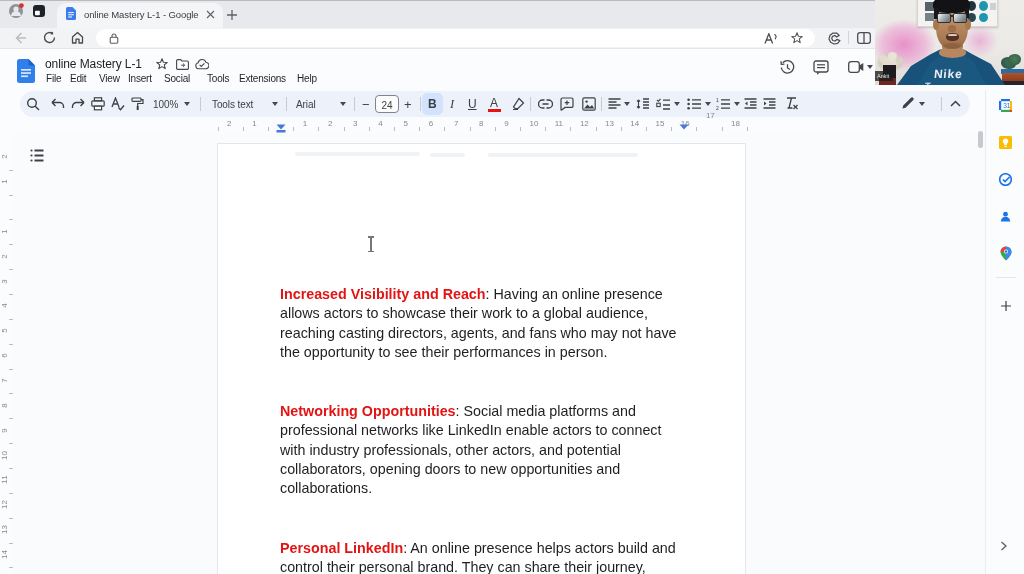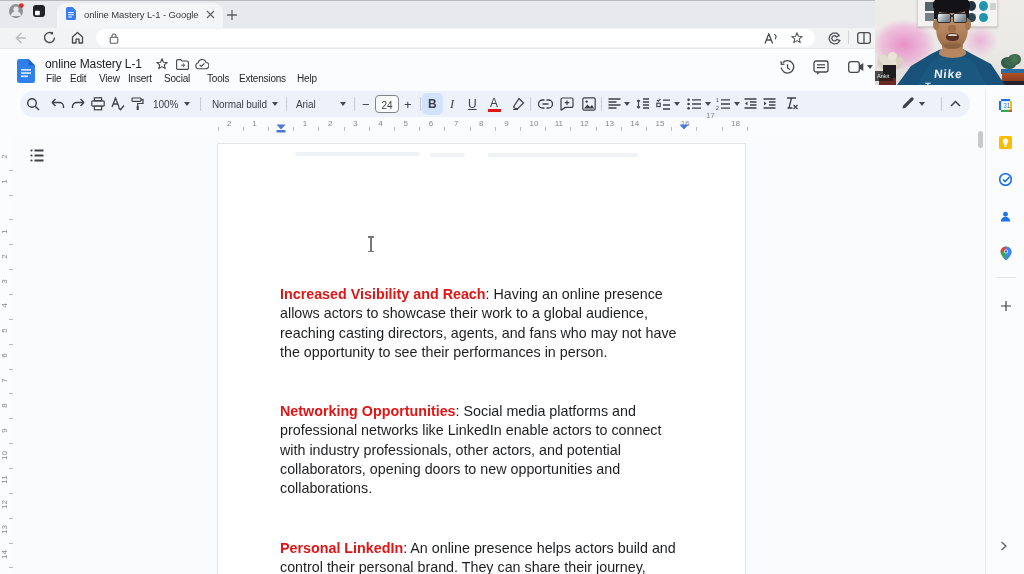--- a/index.html
+++ b/index.html
@@ -211,21 +211,21 @@
   </svg>
 
   <svg class="abs" style="left:131px;top:97px" width="13" height="14" viewBox="0 0 13 14">
     <rect x="1" y="1" width="9" height="3.4" rx="0.8" fill="none" stroke="#3c4147" stroke-width="1.2"></rect>
     <path d="M10 2.7 H12 V6.5 H6.7 V9" fill="none" stroke="#3c4147" stroke-width="1.2"></path>
     <rect x="5.7" y="9" width="2" height="4" fill="#3c4147"></rect>
   </svg>
   <div class="ttxt abs" style="left:153px;top:99px">100%</div>
   <div class="tdrop abs" style="left:184px;top:102px"></div>
   <div class="tsep abs" style="left:200px"></div>
-  <div class="ttxt abs" style="left:212px;top:99px">Normal build</div>
+  <div class="ttxt abs" style="left:212px;top:99px">Tools text</div>
   <div class="tdrop abs" style="left:272px;top:102px"></div>
   <div class="tsep abs" style="left:286px"></div>
   <div class="ttxt abs" style="left:296px;top:99px">Arial</div>
   <div class="tdrop abs" style="left:340px;top:102px"></div>
   <div class="tsep abs" style="left:354px"></div>
   <div class="ttxt abs" style="left:362px;top:97px;font-size:13px">−</div>
   <div class="abs" style="left:375px;top:95px;width:24px;height:18px;border:1px solid #80858b;border-radius:4px;background:#fdfdfe"></div>
   <div class="ttxt abs" style="left:381.5px;top:100px">24</div>
   <div class="ttxt abs" style="left:404px;top:97px;font-size:13px">+</div>
   <div class="tsep abs" style="left:420px"></div>

